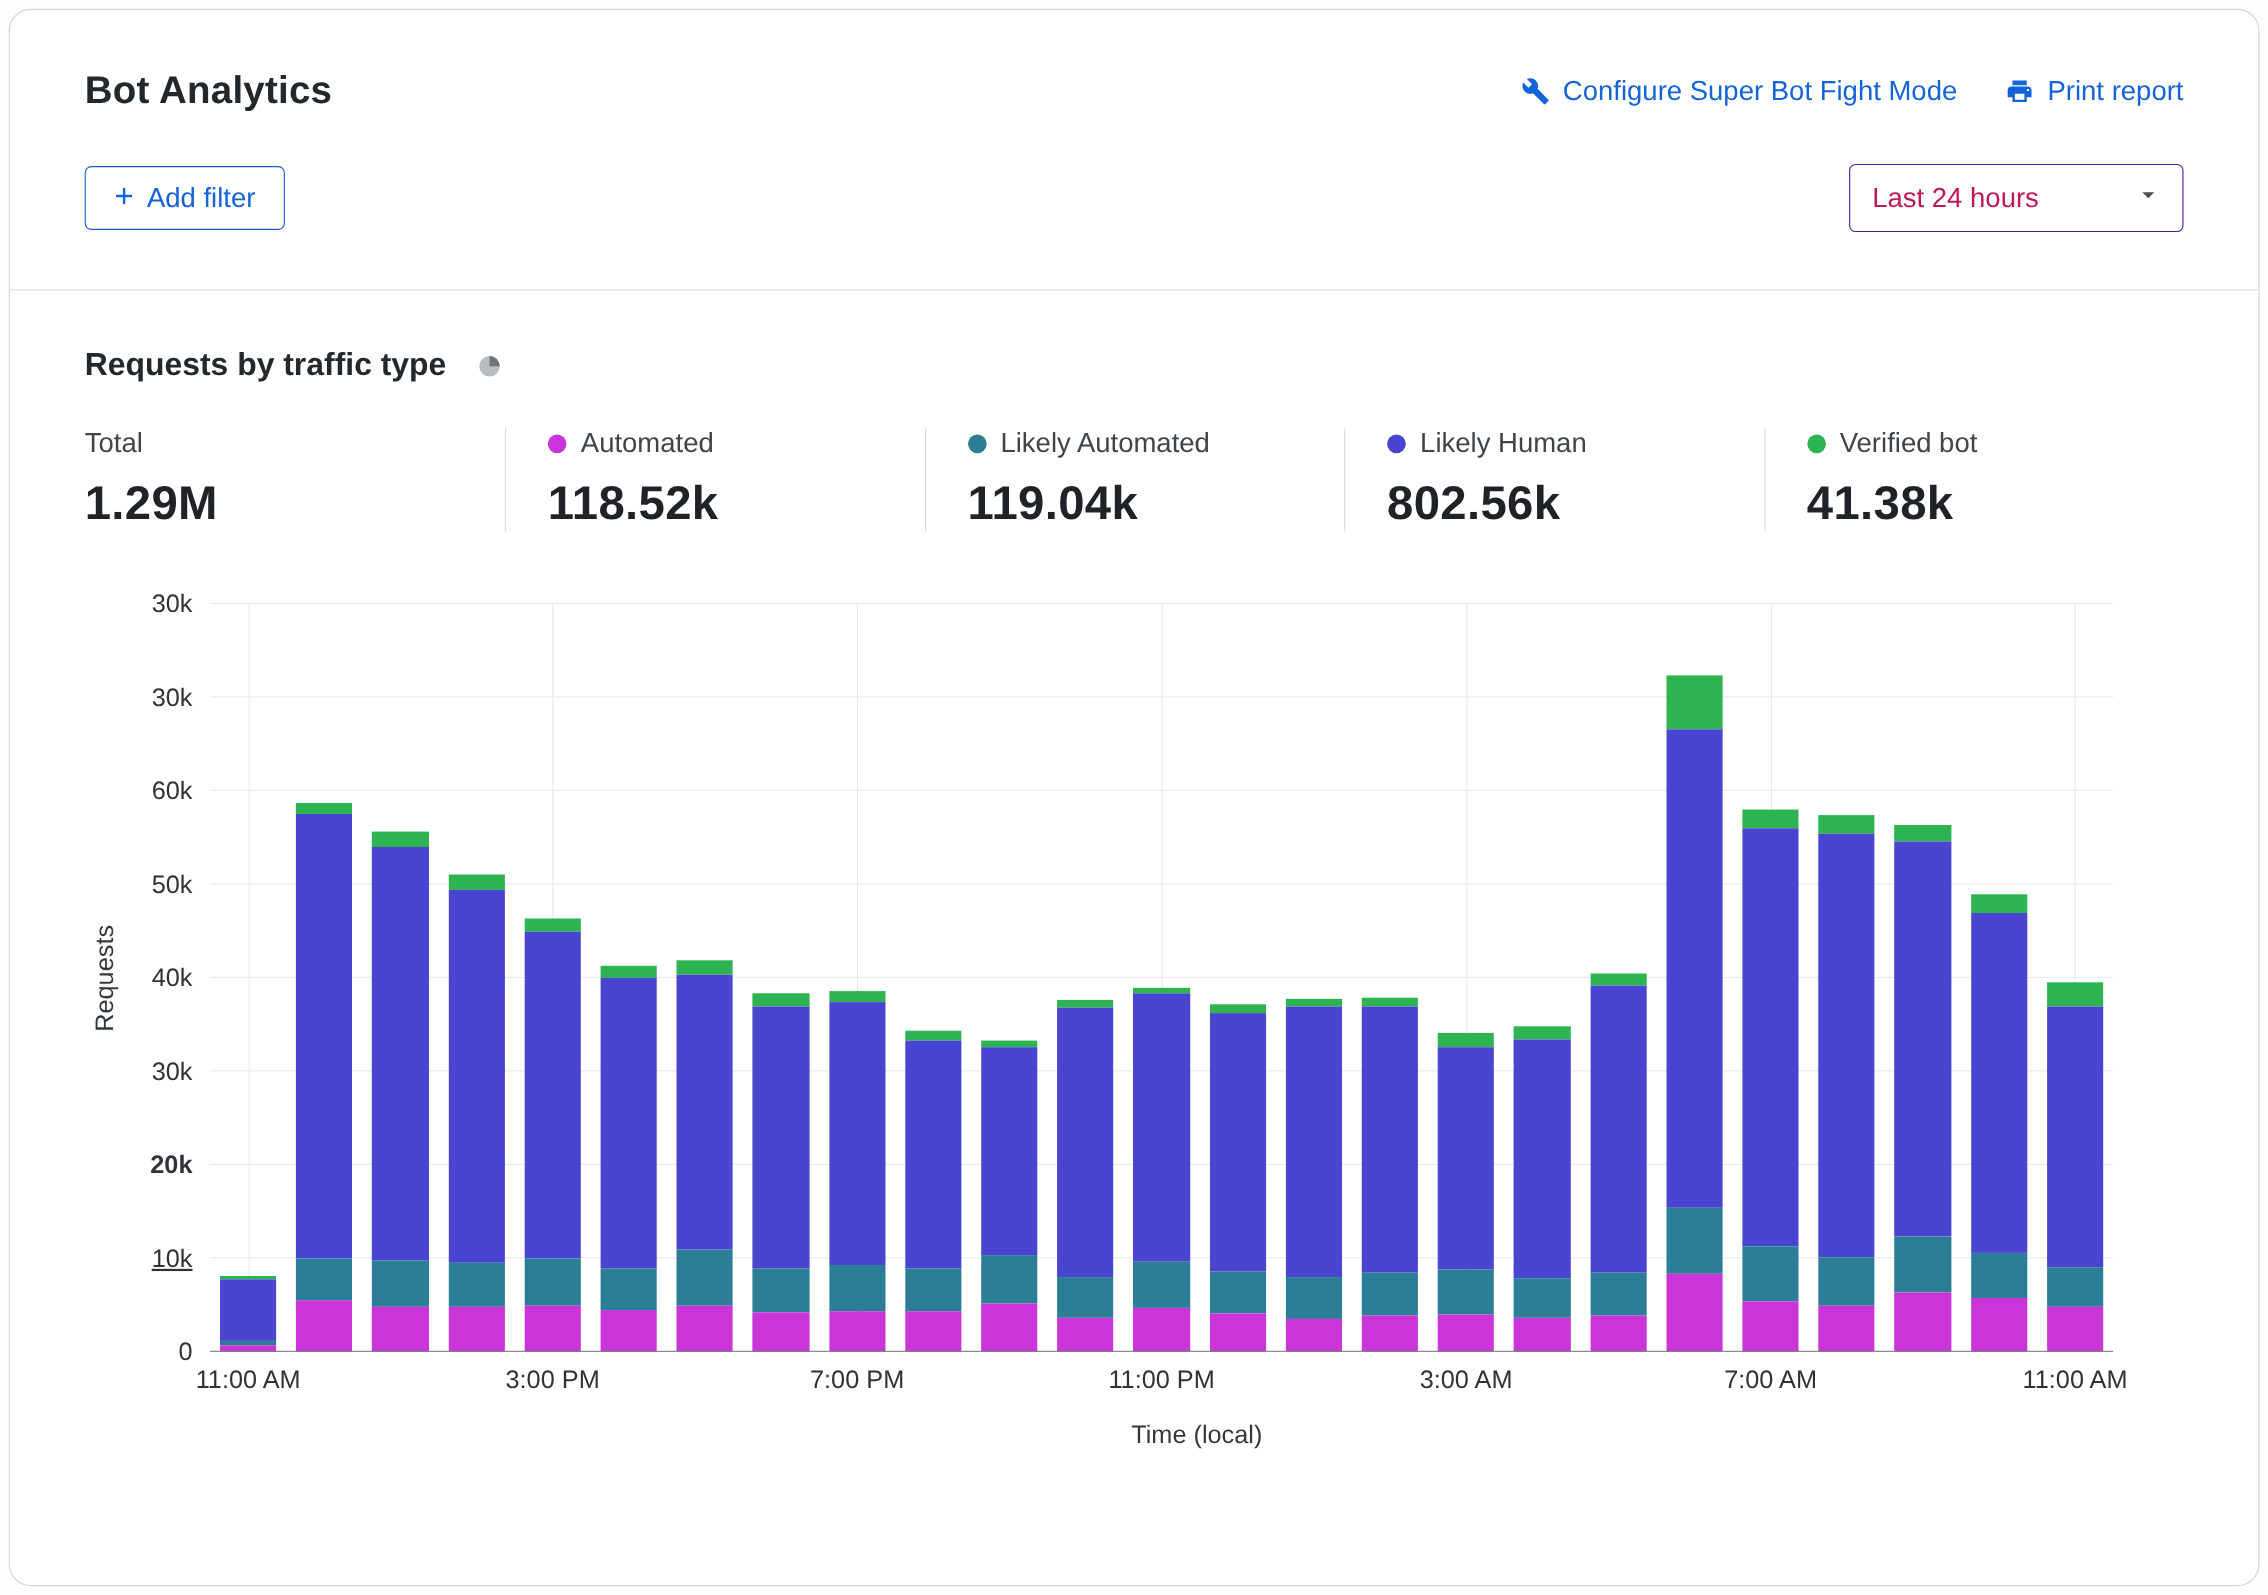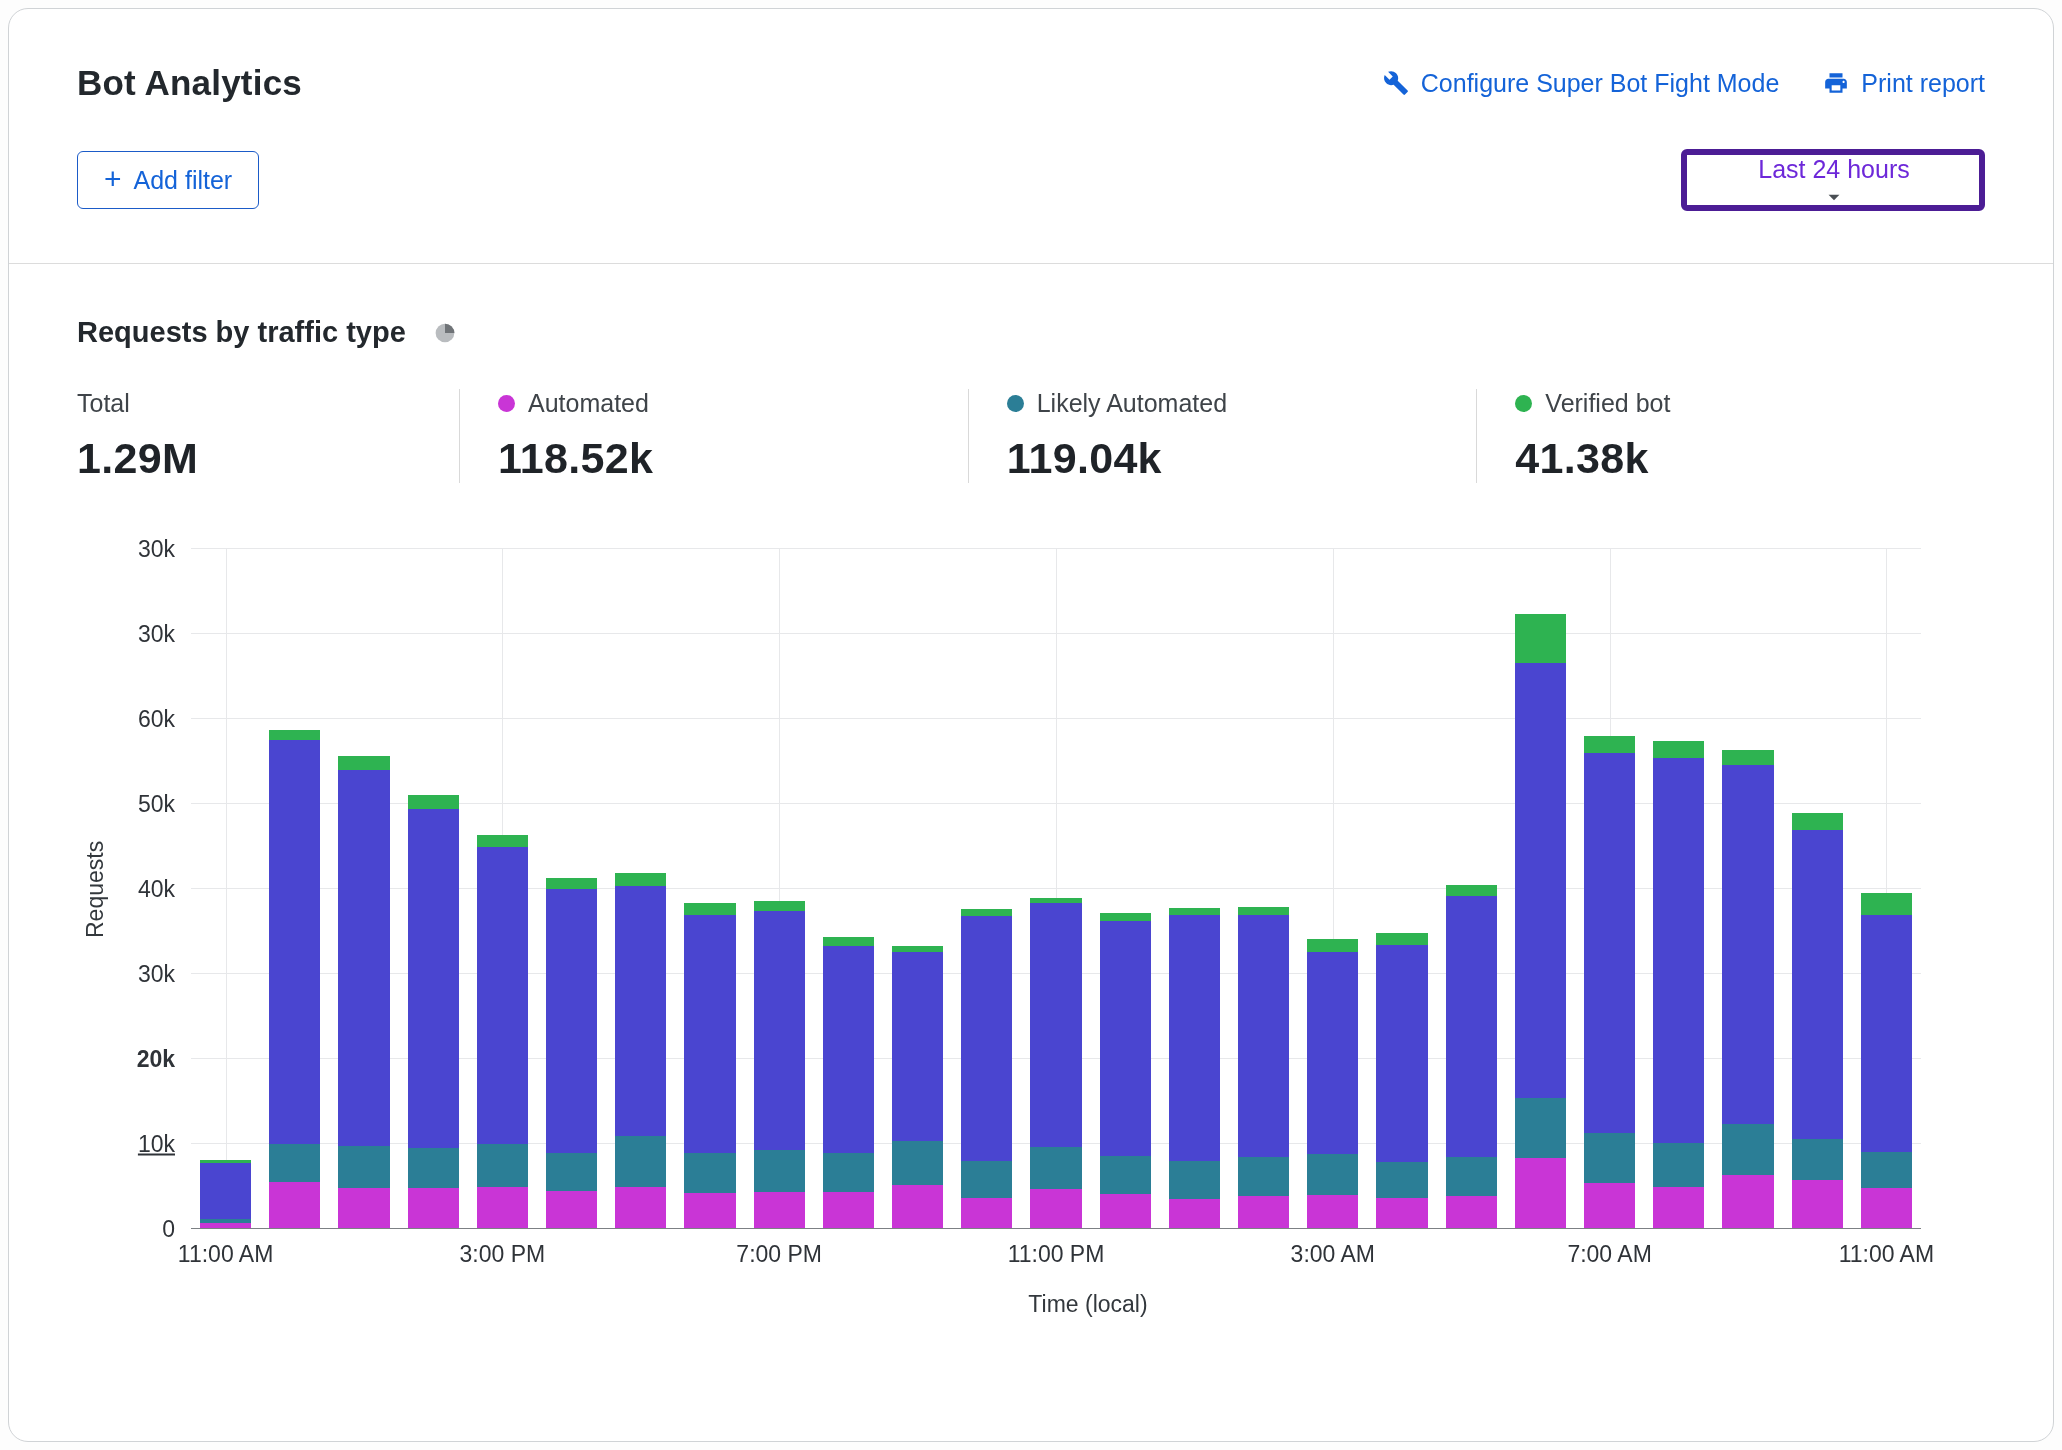--- a/index.html
+++ b/index.html
@@ -18,22 +18,22 @@
   .header-row2 { display:flex; justify-content:space-between; align-items:center; margin-top:46px; }
   .add-filter-btn {
     display:flex; align-items:center; gap:12px; height:58px; padding:0 26px;
     border:1px solid #1b5bc8; border-radius:6px; background:#fff;
     color:#1463d8; font-size:25px; cursor:pointer;
   }
   .add-filter-btn .plus { font-size:30px; line-height:1; font-weight:400; margin-top:-3px; }
   .time-select {
     display:flex; align-items:center; justify-content:space-between;
     width:304px; height:62px; padding:0 18px 0 20px;
-    border:6px solid #4c1d95; border-radius:6px; background:#fff;
-    font-size:25px; color:#6d28d9; cursor:pointer;flex-direction:column;
+    border:1px solid #4c1d95; border-radius:6px; background:#fff;
+    font-size:25px; color:#be185d; cursor:pointer;
   }
   
   .card-body { padding:52px 68px 0 68px; }
   .section-title-row { display:flex; align-items:center; gap:28px; }
   .section-title { font-size:29px; font-weight:700; color:#23282d; }
   .pie-icon { width:22px; height:22px; }
   
   .stats-row { display:flex; margin-top:40px; }
   .stat { flex:1 1 0; padding-left:38px; border-left:1px solid #d9d9d9; }
   .stat:first-child { flex:0 0 382px; padding-left:0; border-left:none; }
@@ -135,20 +135,27 @@
       </div>
       <div class="stat">
         <div class="stat-label-row">
           <span class="stat-dot" style="background: rgb(43, 126, 150);"></span>
           <span>Likely Automated</span>
         </div>
         <div class="stat-value">119.04k</div>
       </div>
       <div class="stat">
         <div class="stat-label-row">
+          <span class="stat-dot" style="background: rgb(74, 69, 208);"></span>
+          <span>Likely Human</span>
+        </div>
+        <div class="stat-value">802.56k</div>
+      </div>
+      <div class="stat">
+        <div class="stat-label-row">
           <span class="stat-dot" style="background: rgb(46, 179, 81);"></span>
           <span>Verified bot</span>
         </div>
         <div class="stat-value">41.38k</div>
       </div>
     </div>
 
     <div class="chart-area">
       <div class="y-title-col">
         <div class="y-title">Requests</div>

